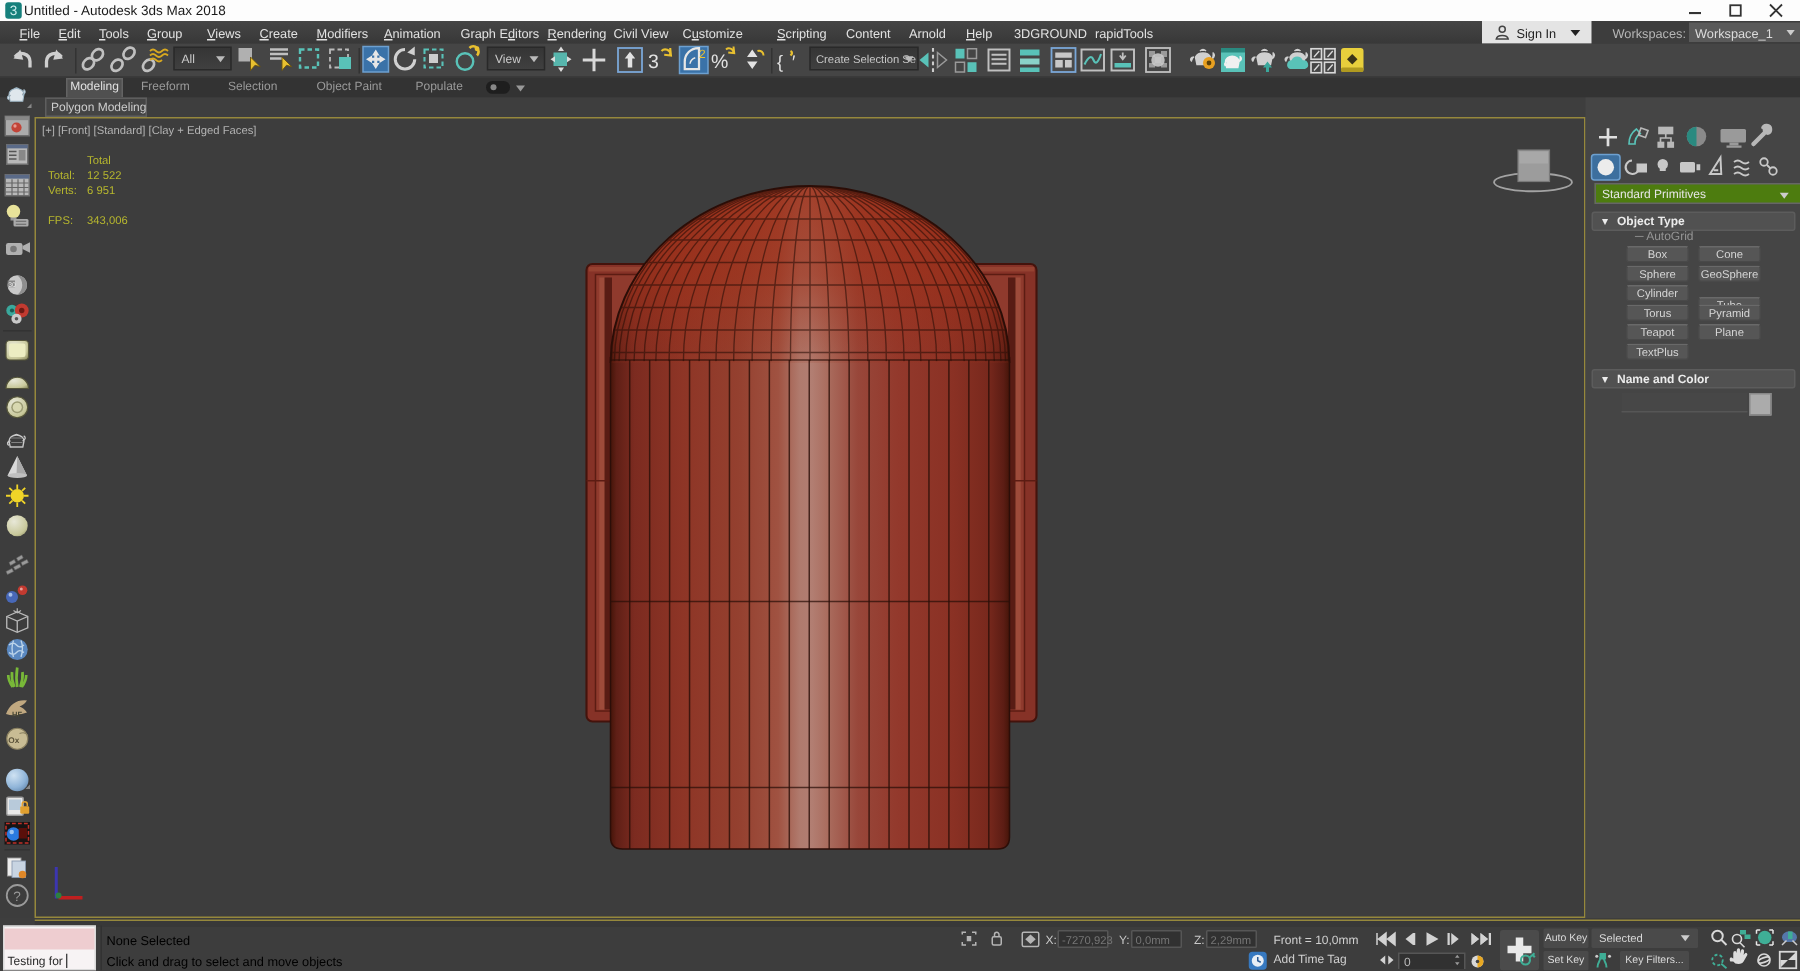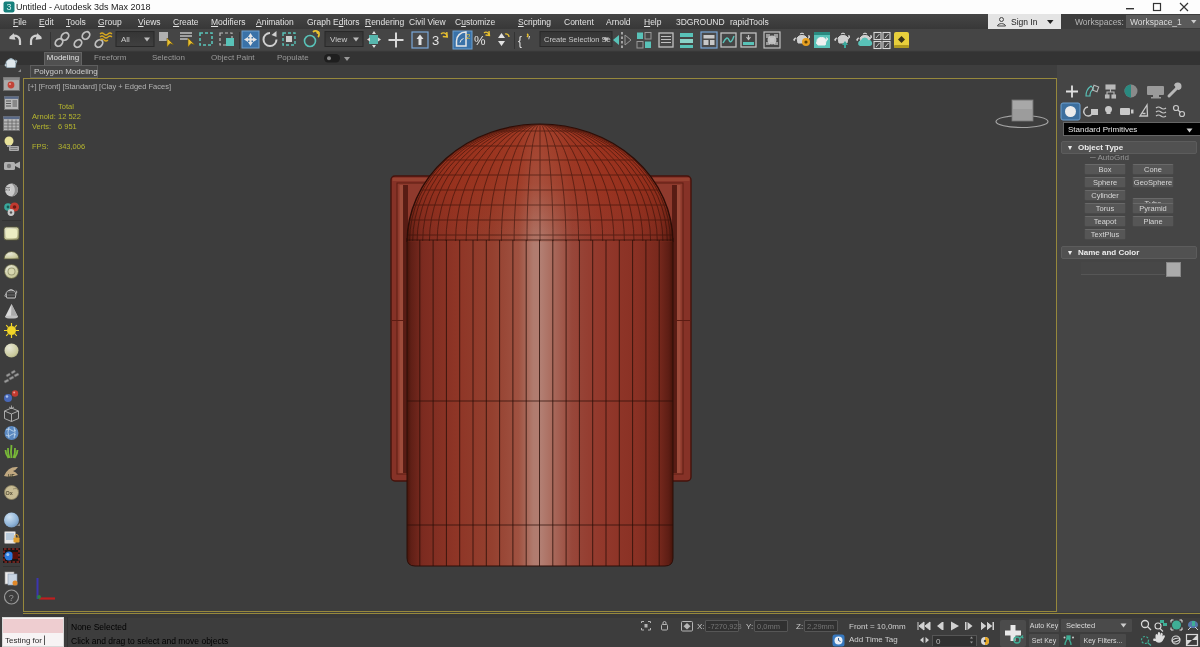--- a/index.html
+++ b/index.html
@@ -513,21 +513,21 @@
 <g>
   <ellipse cx="1022" cy="121.5" rx="26" ry="6" fill="none" stroke="#bdbdbd" stroke-width="1.2" opacity="0.8"></ellipse>
   <rect x="1012" y="100" width="21" height="21" fill="#9c9c9c" stroke="#7a7a7a" stroke-width="0.8"></rect>
   <rect x="1013" y="101" width="19" height="8" fill="#a8a8a8"></rect>
 </g>
 </svg>
 
 <span class="abs vplabel" style="left:28px;top:82px">[+] [Front] [Standard] [Clay + Edged Faces]</span>
 <div class="abs stats" style="left:32px;top:102px;width:120px">
   <span class="abs" style="left:26px;top:0">Total</span>
-  <span class="abs" style="left:0;top:10px">Arnold:</span>
+  <span class="abs" style="left:0;top:10px">Total:</span>
     <span class="abs" style="left:26px;top:10px">12 522</span>
   <span class="abs" style="left:0;top:20px">Verts:</span>
     <span class="abs" style="left:26px;top:20px">6 951</span>
   <span class="abs" style="left:0;top:40px">FPS:</span>
     <span class="abs" style="left:26px;top:40px">343,006</span>
 </div>
 
 <div class="abs" id="rightpanel">
   <svg class="abs" style="left:0;top:14px" width="143" height="45" viewBox="0 0 143 45" id="paneltabs">
     <path d="M9 12.5 h12 M15 6.5 v12" stroke="#e0e0e0" stroke-width="1.8"></path>
@@ -560,21 +560,21 @@
         <rect x="74" y="30.5" width="2.5" height="4"></rect>
       </g>
     <path d="M83 37 L90 26 L90.5 37 Z M85.5 34.5 l3 0" fill="none" stroke="#c8c8c8" stroke-width="1.3"></path>
     <path d="M99 29 q2.5 -2 5 0 t5 0 M99 33 q2.5 -2 5 0 t5 0 M99 37 q2.5 -2 5 0 t5 0" fill="none" stroke="#c8c8c8" stroke-width="1.2"></path>
     <g fill="none" stroke="#c8c8c8" stroke-width="1.2">
         <circle cx="119" cy="29" r="2.5"></circle>
         <circle cx="125" cy="35" r="2.5"></circle>
         <path d="M121 31 l2.5 2.5"></path>
       </g>
   </svg>
-  <div class="abs" style="left:6px;top:57px;width:138px;height:14px;background:#000000;border:1px solid #666;box-sizing:border-box;color:#e6e6e6;font-size:8px">
+  <div class="abs" style="left:6px;top:57px;width:138px;height:14px;background:#4d7c0f;border:1px solid #666;box-sizing:border-box;color:#e6e6e6;font-size:8px">
       <span class="abs" style="left:4px;top:2px">Standard Primitives</span>
       <svg class="abs" style="left:122px;top:5px" width="8" height="6">
         <path d="M0.5 0.5 L6.5 0.5 L3.5 4.5 Z" fill="#ccc"></path>
       </svg>
     </div>
   <div class="rollhead" style="left:4px;top:76px">
       <span class="abs" style="left:6px;top:1px;font-weight:normal">▾</span>
       <span class="abs" style="left:16px;top:1px">Object Type</span>
     </div>
   <div class="abs" style="left:33px;top:88px;color:#969696;font-size:8px">─  AutoGrid</div>

